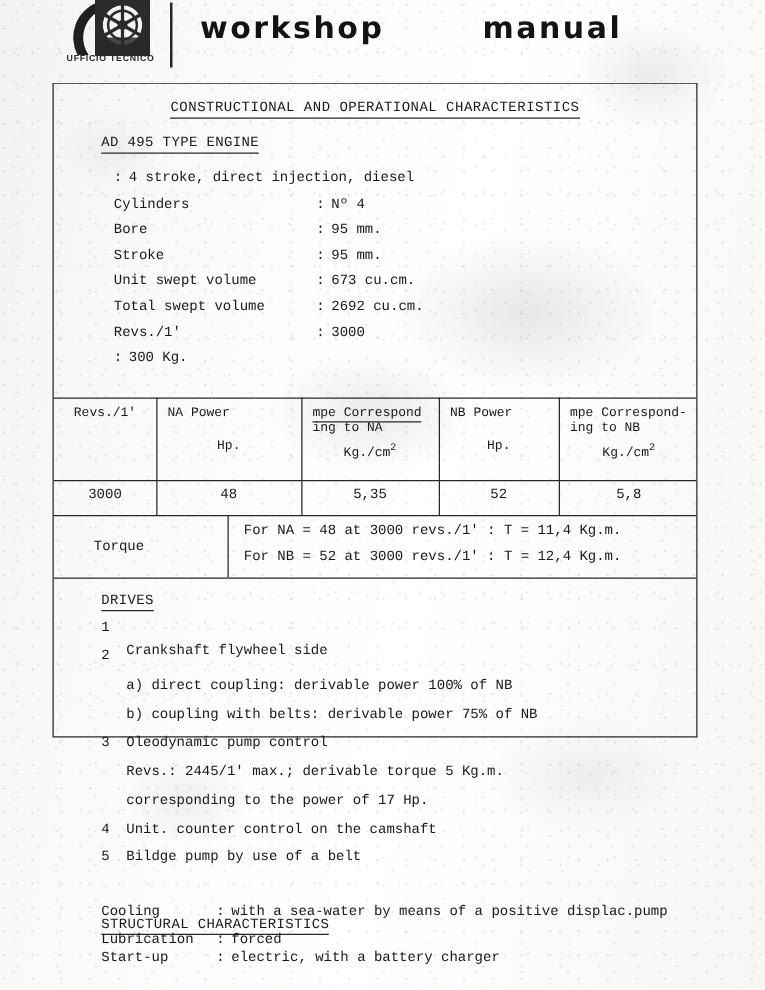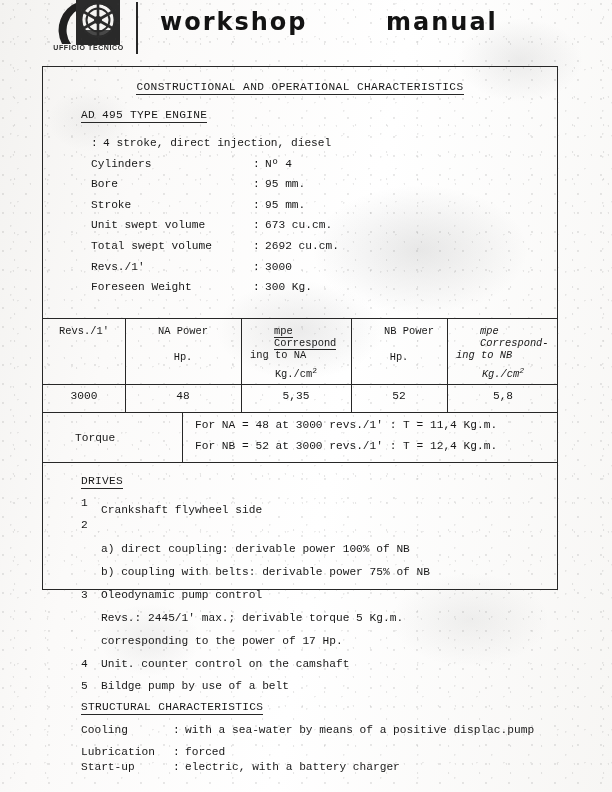--- a/index.html
+++ b/index.html
@@ -152,21 +152,21 @@
   .spec-value { flex: 1 1 auto; }
 
   
   #power-table { position: absolute; left: 0; width: 100%; }
   .pt-cell {
     position: absolute;
     font-size: 10.4px;
     box-sizing: border-box;
   }
   .pt-head { padding-top: 7px; }
-  .pt-head .l1 { padding-left: 9px; margin-left: 24px; }
+  .pt-head .l1 { padding-left: 9px; }
   .pt-head .l2 { padding-left: 9px; }
   .pt-head .l3 { text-align: center; padding-top: 5px; }
   .pt-head-center { text-align: center; padding-top: 7px; }
   .pt-val { text-align: center; font-size: 11.2px; padding-top: 6px; }
   sup { font-size: 8px; }
 
   
   #torque-label {
     position: absolute;
     font-size: 11.2px;
@@ -280,21 +280,20 @@
         <div class="spec-label">Total swept volume</div>
         <div class="spec-colon">:</div>
         <div class="spec-value">2692 cu.cm.</div>
       </div>
       <div class="spec-row">
         <div class="spec-label">Revs./1'</div>
         <div class="spec-colon">:</div>
         <div class="spec-value">3000</div>
       </div>
       <div class="spec-row">
-        <div class="spec-label">Foreseen Weight</div>
         <div class="spec-colon">:</div>
         <div class="spec-value">300 Kg.</div>
       </div>
     </div>
 
     <div class="hrule" style="top:251px;"></div>
     <div class="hrule" style="top:317px;"></div>
     <div class="hrule" style="top:345px;"></div>
 
     <div class="vrule" style="left:82px;  top:251px; height:94px;"></div>
@@ -315,21 +314,21 @@
         <div class="l1"><span style="border-bottom:1px solid #2a2a2a;">mpe Correspond</span></div>
         <div class="l2">ing to NA</div>
         <div class="l3"><span>Kg./cm</span><sup>2</sup></div>
       </div>
 
       <div class="pt-cell pt-head" style="left:308px; top:251px; width:96px;">
         <div class="l1">NB Power</div>
         <div class="l3" style="padding-top:14px;">Hp.</div>
       </div>
 
-      <div class="pt-cell pt-head" style="left:404px; top:251px; width:112px;font-style:italic;">
+      <div class="pt-cell pt-head" style="left:404px; top:251px; width:112px;">
         <div class="l1">mpe Correspond-</div>
         <div class="l2">ing to NB</div>
         <div class="l3"><span>Kg./cm</span><sup>2</sup></div>
       </div>
 
       <div class="pt-cell pt-val" style="left:0px;   top:317px; width:82px;">3000</div>
       <div class="pt-cell pt-val" style="left:82px;  top:317px; width:116px;">48</div>
       <div class="pt-cell pt-val" style="left:198px; top:317px; width:110px;">5,35</div>
       <div class="pt-cell pt-val" style="left:308px; top:317px; width:96px;">52</div>
       <div class="pt-cell pt-val" style="left:404px; top:317px; width:112px;">5,8</div>
@@ -338,40 +337,40 @@
     <div class="hrule" style="top:395px;"></div>
     <div class="vrule" style="left:139px; top:345px; height:50px;"></div>
 
     <div id="torque-label" style="left:12px; top:365px;">Torque</div>
     <div class="torque-line" style="left:152px; top:352px;">For NA = 48 at 3000 revs./1' : T = 11,4 Kg.m.</div>
     <div class="torque-line" style="left:152px; top:373px;">For NB = 52 at 3000 revs./1' : T = 12,4 Kg.m.</div>
 
     <div id="drives-title" style="top:408px;"><span>DRIVES</span></div>
 
     <div class="drive-num" style="left:38px; top:430px;">1</div>
-    <div class="drive-item" style="left:58px; top:437px;">Crankshaft flywheel side</div>
+    <div class="drive-item" style="left:58px; top:448px;">Crankshaft flywheel side</div>
 
     <div class="drive-num" style="left:38px; top:452px;">2</div>
 
     <div class="drive-item" style="left:58px; top:476px;">a) direct coupling: derivable power 100% of NB</div>
     <div class="drive-item" style="left:58px; top:499px;">b) coupling with belts: derivable power 75% of NB</div>
 
     <div class="drive-num" style="left:38px; top:522px;">3</div>
     <div class="drive-item" style="left:58px; top:522px;">Oleodynamic pump control</div>
 
     <div class="drive-item" style="left:58px; top:545px;">Revs.: 2445/1' max.; derivable torque 5 Kg.m.</div>
     <div class="drive-item" style="left:58px; top:568px;">corresponding to the power of 17 Hp.</div>
 
     <div class="drive-num" style="left:38px; top:591px;">4</div>
     <div class="drive-item" style="left:58px; top:591px;">Unit. counter control on the camshaft</div>
 
     <div class="drive-num" style="left:38px; top:613px;">5</div>
     <div class="drive-item" style="left:58px; top:613px;">Bildge pump by use of a belt</div>
 
-    <div id="struct-title" style="top:634px;"><span>STRUCTURAL CHARACTERISTICS</span></div>
+    <div id="struct-title" style="top:667px;"><span>STRUCTURAL CHARACTERISTICS</span></div>
 
     <div class="struct-row" style="left:38px; top:657px; width:470px;">
       <div class="st-label">Cooling</div>
       <div class="st-colon">:</div>
       <div class="st-value">with a sea-water by means of a positive displac.pump</div>
     </div>
 
     <div class="struct-row" style="left:38px; top:679px; width:470px;">
       <div class="st-label">Lubrication</div>
       <div class="st-colon">:</div>

